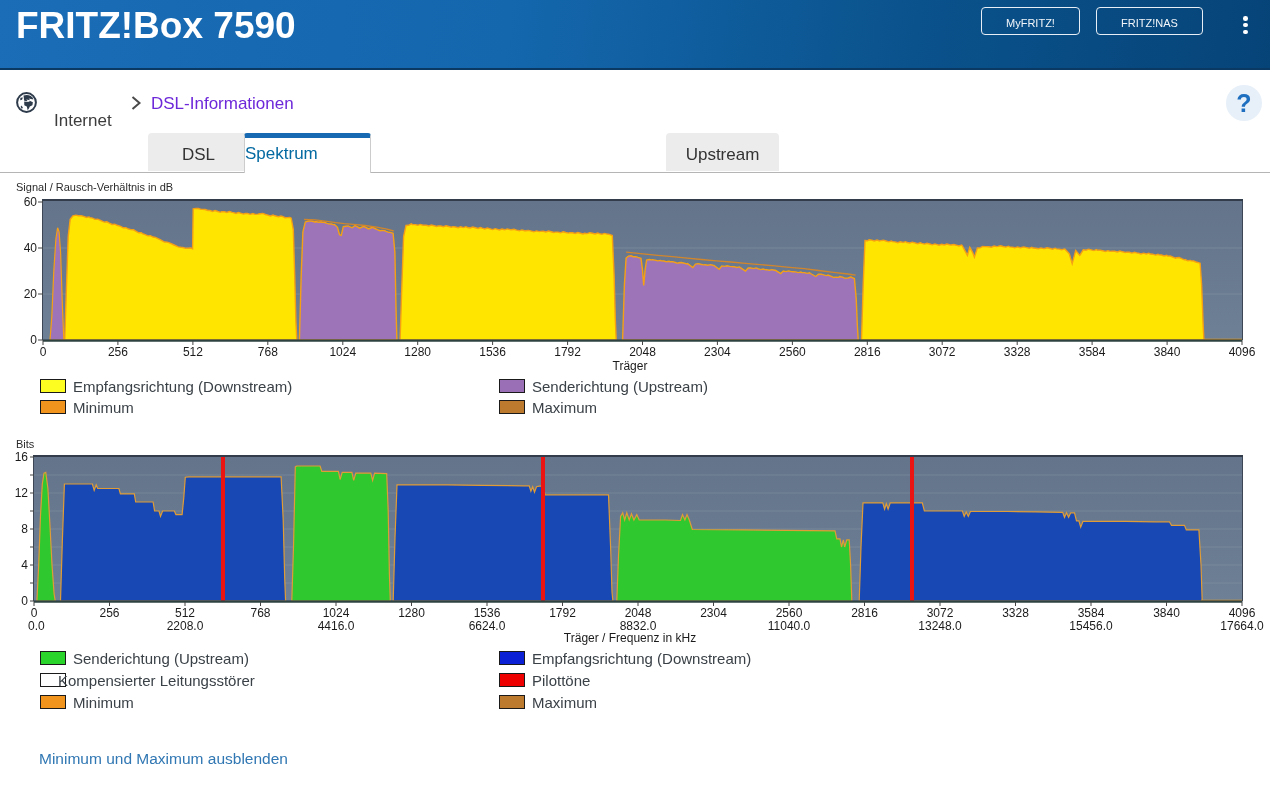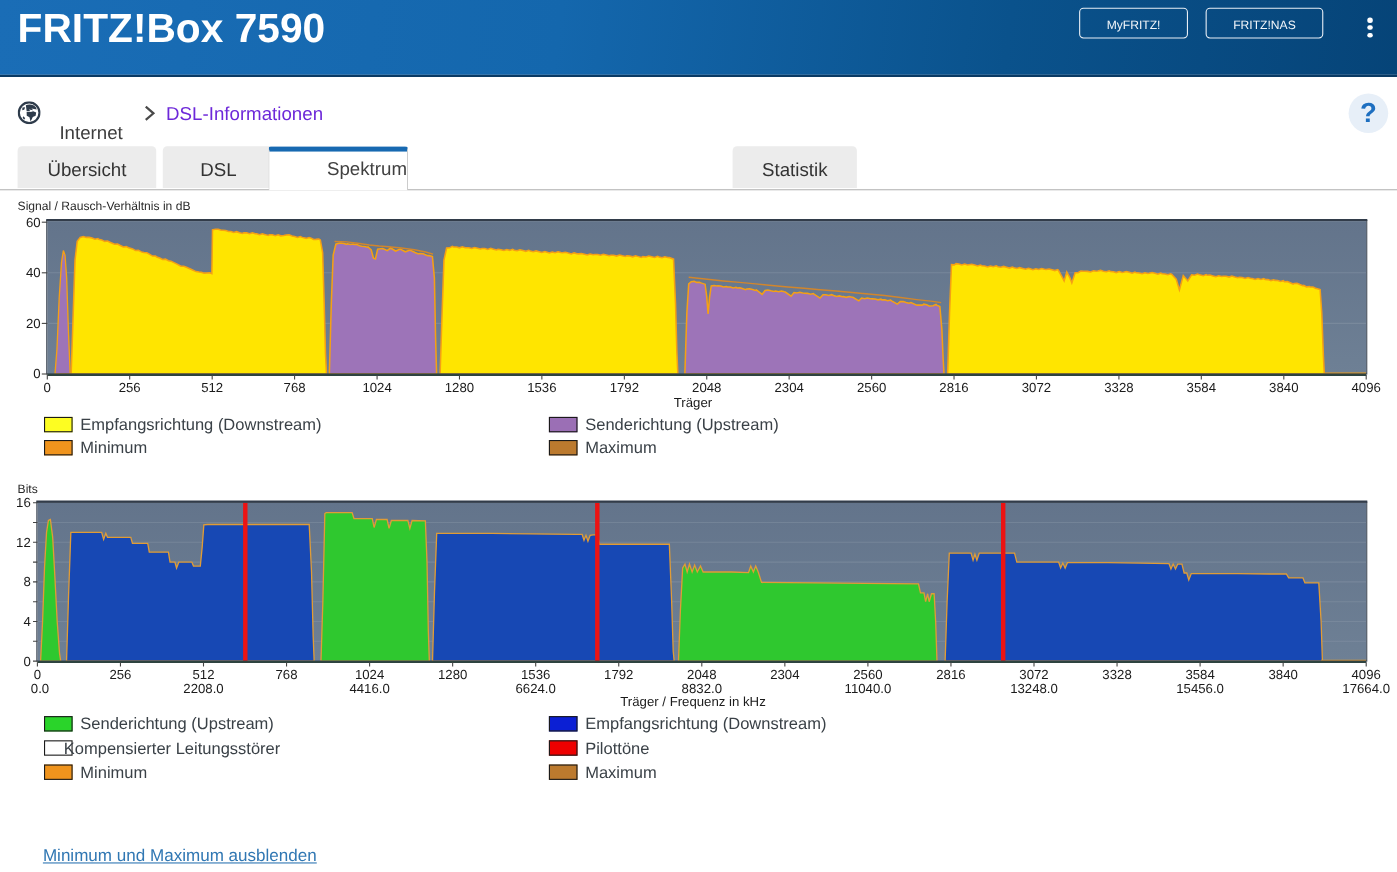--- a/index.html
+++ b/index.html
@@ -10,21 +10,21 @@
 #logo{left:16px;top:5px;font-size:37px;font-weight:bold;color:#fff;letter-spacing:0px;}
 .hbtn{top:7px;height:28px;border:1.5px solid #e8eef5;border-radius:4px;color:#f2f6fa;font-size:11px;font-weight:normal;line-height:31px;text-align:center;box-sizing:border-box;}
 #dots{left:1243px;top:16px;width:5px;}
 #dots div{width:4.6px;height:4.6px;border-radius:50%;background:#fff;margin-bottom:2.2px;}
 
 #crumb{left:54px;top:94px;font-size:17px;color:#3d3d3d;margin-top:17px;}
 #help{left:1226px;top:85px;width:36px;height:36px;border-radius:50%;background:#e7eff8;color:#1e6fc0;font-size:25px;font-weight:bold;text-align:center;line-height:37px;}
 
 .tab{top:133px;height:38px;background:#ececec;border-radius:4px 4px 0 0;font-size:17px;color:#333;text-align:center;line-height:44px;box-sizing:border-box;}
 #tabline{left:0;top:172px;width:1270px;height:1px;background:#b5b5b5;}
-#tabactive{left:244px;top:133px;width:127px;height:40px;background:#fff;border-left:1px solid #ccc;border-right:1px solid #ccc;border-top:5px solid #1769b1;border-radius:3px 3px 0 0;font-size:17px;color:#404040;text-align:right;line-height:32px;box-sizing:border-box;z-index:3;}
+#tabactive{left:244px;top:133px;width:127px;height:40px;background:#fff;border-left:1px solid #ccc;border-right:1px solid #ccc;border-top:5px solid #1769b1;border-radius:3px 3px 0 0;font-size:17px;color:#0369a1;text-align:left;line-height:32px;box-sizing:border-box;z-index:3;}
 
 .sw{position:absolute;width:24px;height:12px;border:1.5px solid #1a1a1a;box-sizing:content-box;}
 .lt{position:absolute;font-size:15px;color:#3a4147;}
 .link{position:absolute;font-size:15.5px;color:#3077b3;}
 </style></head>
 <body>
 <div id="page">
 <div class="abs" id="hdr"></div>
 <div class="abs" id="logo">FRITZ!Box 7590</div>
 <div class="abs hbtn" style="left:981px;width:99px;">MyFRITZ!</div>
@@ -42,23 +42,22 @@
 <path d="M4.4,5.8 L6.9,5.4 L6,7.8 L4.2,8.2 Z" fill="#2e3b4b"></path>
 <path d="M5.4,13.6 L6.9,15.6 L5.9,16.9 L4.6,15 Z" fill="#2e3b4b"></path>
 </svg>
 <div class="abs" id="crumb">Internet</div>
 <svg class="abs" style="left:130px;top:96px" width="12" height="14" viewBox="0 0 12 14">
       <path d="M2.5,1 L9.5,7 L2.5,13" fill="none" stroke="#4a4a4a" stroke-width="2"></path>
     </svg>
 <div class="abs" style="left:151px;top:94px;font-size:17px;color:#6d28d9;">DSL-Informationen</div>
 <div class="abs" id="help">?</div>
 
-<div class="abs tab" style="left:16px;width:126px;">Übersicht</div>
 <div class="abs tab" style="left:148px;width:101px;">DSL</div>
-<div class="abs tab" style="left:666px;width:113px;">Statistik</div>
+<div class="abs tab" style="left:666px;width:113px;">Upstream</div>
 <div class="abs" id="tabline"></div>
 <div class="abs" id="tabactive">Spektrum</div>
 
 <svg width="1270" height="200" viewBox="0 0 1270 200" style="position:absolute;left:0;top:180px;font-family:'Liberation Sans',sans-serif">
 <defs>
         <linearGradient id="bg1" x1="0" y1="0" x2="0" y2="1">
           <stop offset="0" stop-color="#63748b"></stop>
           <stop offset="1" stop-color="#6e8095"></stop>
         </linearGradient>
       </defs>
@@ -227,13 +226,13 @@
 <div class="lt" style="left:532px;top:650px;">Empfangsrichtung (Downstream)</div>
 <div class="sw" style="left:40px;top:673px;background:#ffffff;"></div>
 <div class="lt" style="left:58px;top:672px;">Kompensierter Leitungsstörer</div>
 <div class="sw" style="left:499px;top:673px;background:#ee0000;"></div>
 <div class="lt" style="left:532px;top:672px;">Pilottöne</div>
 <div class="sw" style="left:40px;top:695px;background:#f0941d;"></div>
 <div class="lt" style="left:73px;top:694px;">Minimum</div>
 <div class="sw" style="left:499px;top:695px;background:#bc7a2e;"></div>
 <div class="lt" style="left:532px;top:694px;">Maximum</div>
 
-<div class="link" style="left:39px;top:770px;text-decoration:underline;">Minimum und Maximum ausblenden</div>
+<div class="link" style="left:39px;top:750px;">Minimum und Maximum ausblenden</div>
 </div>
 </body></html>

